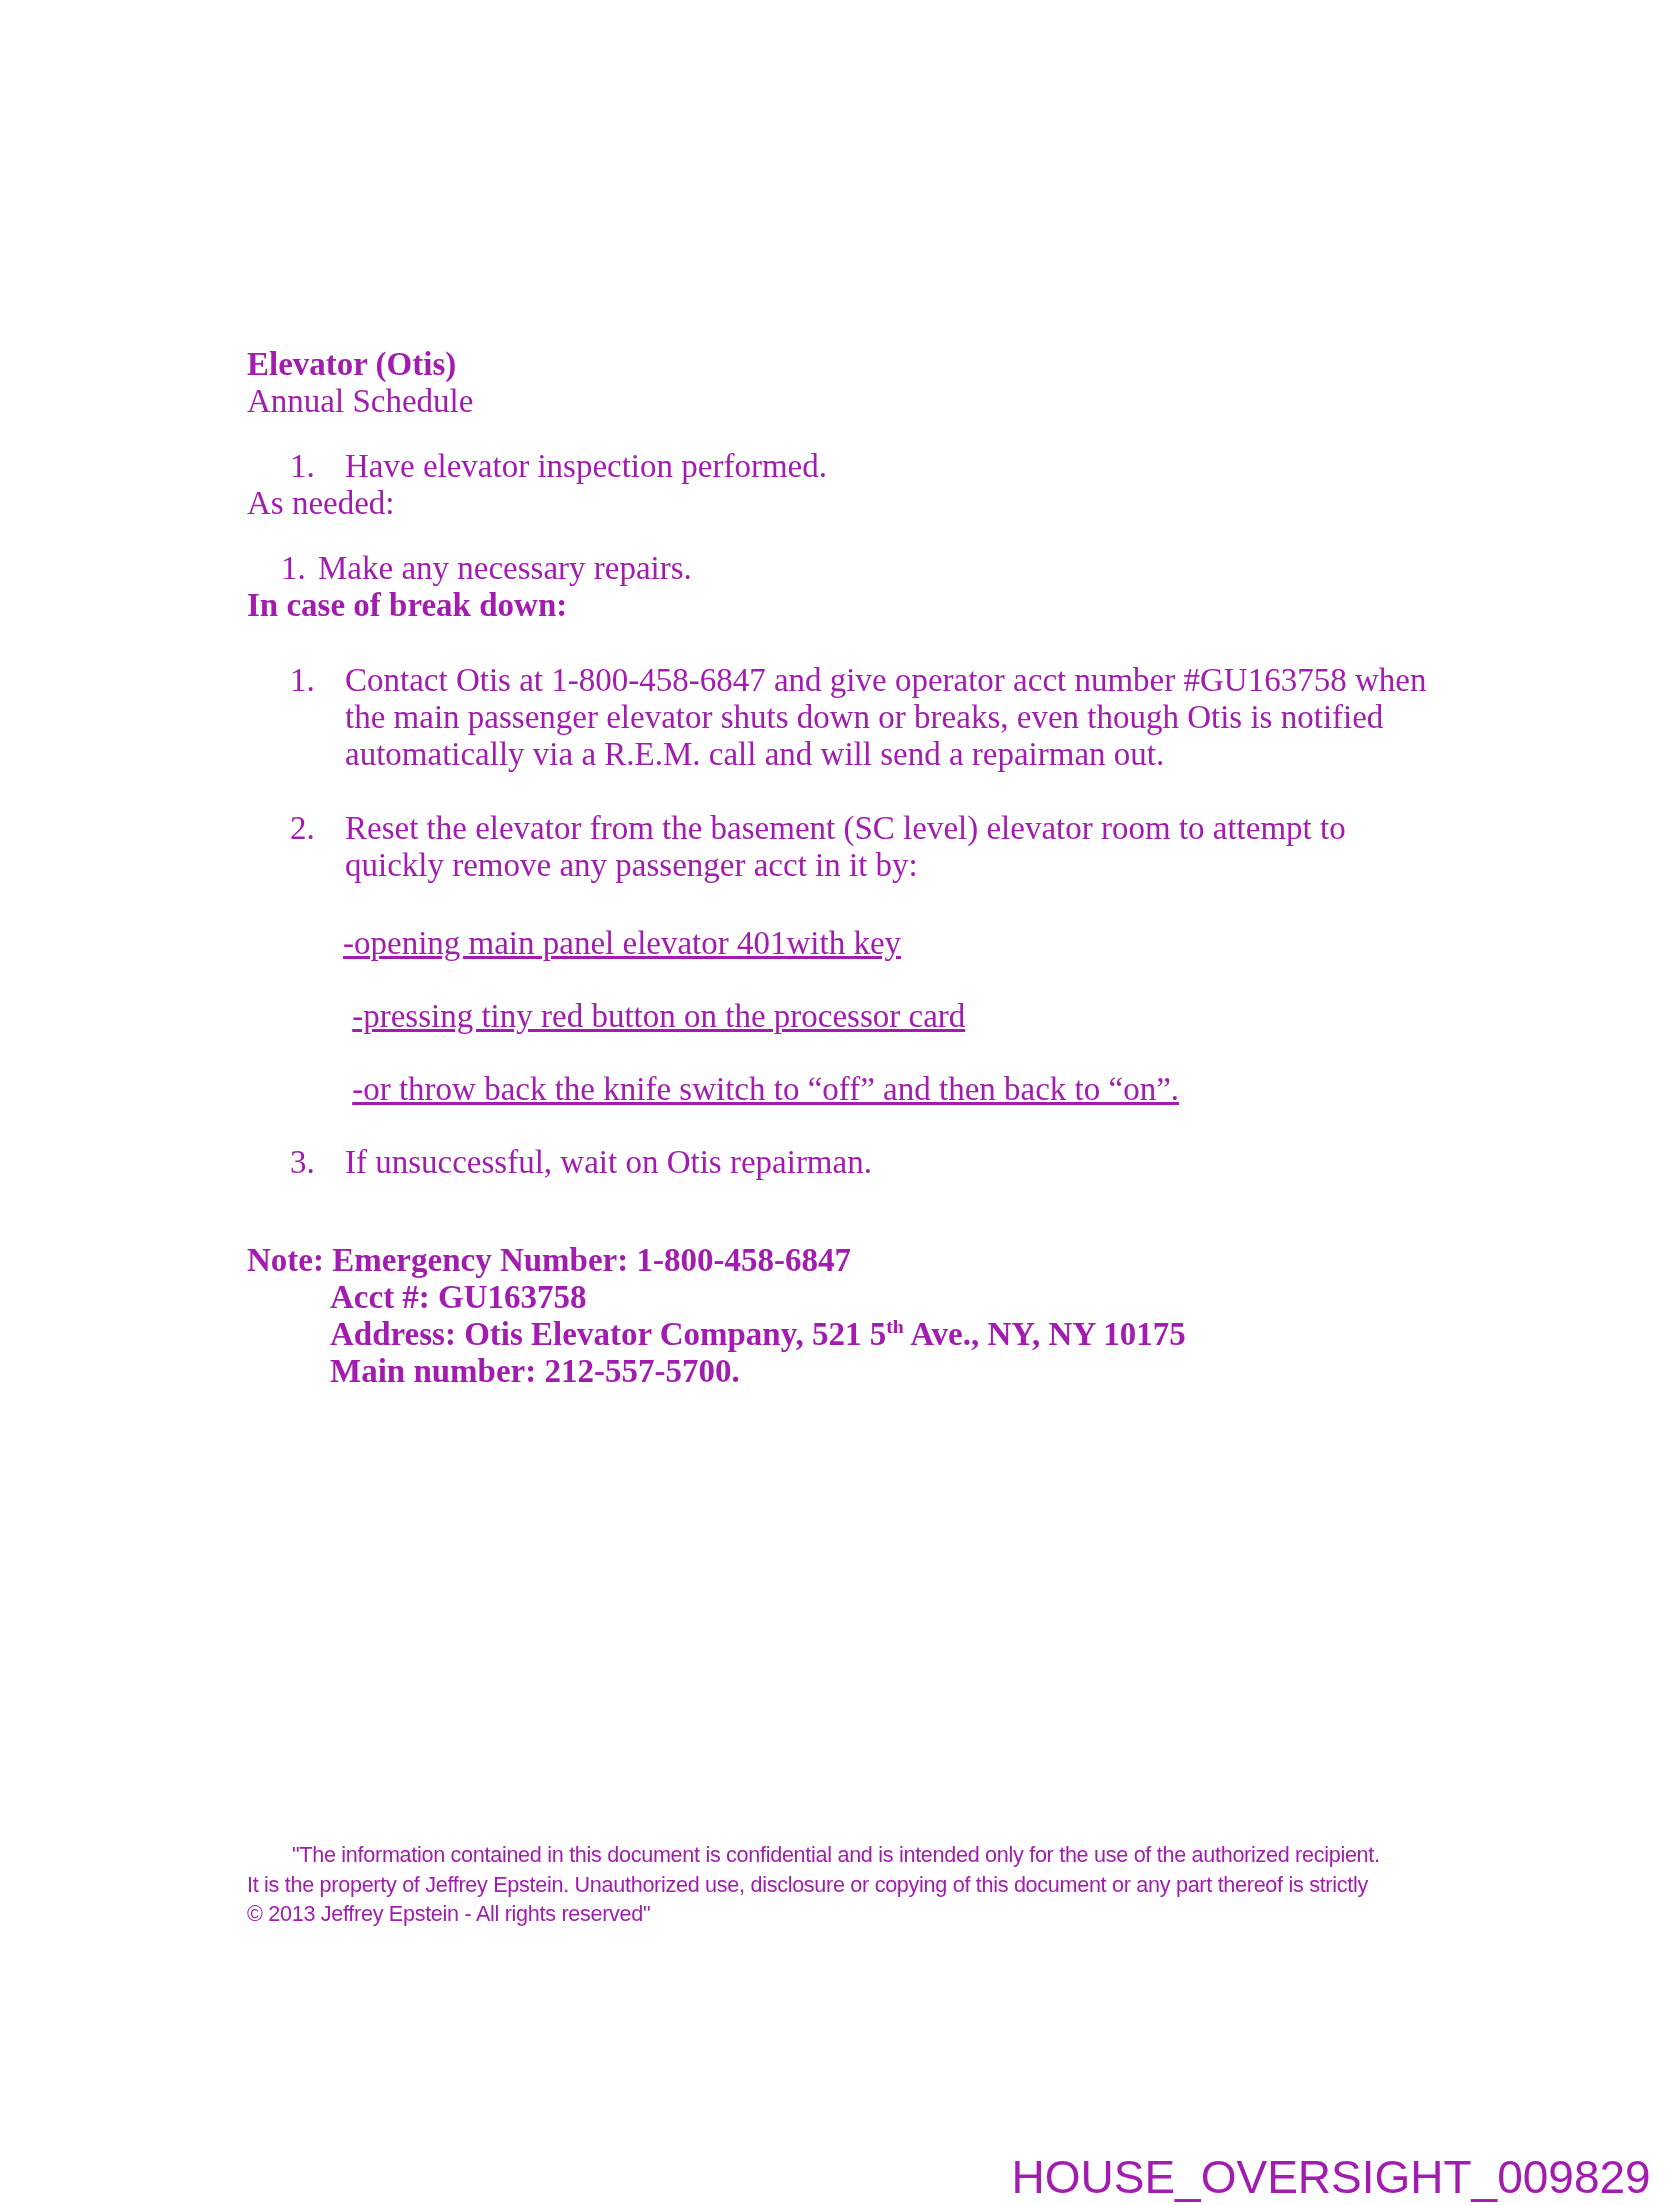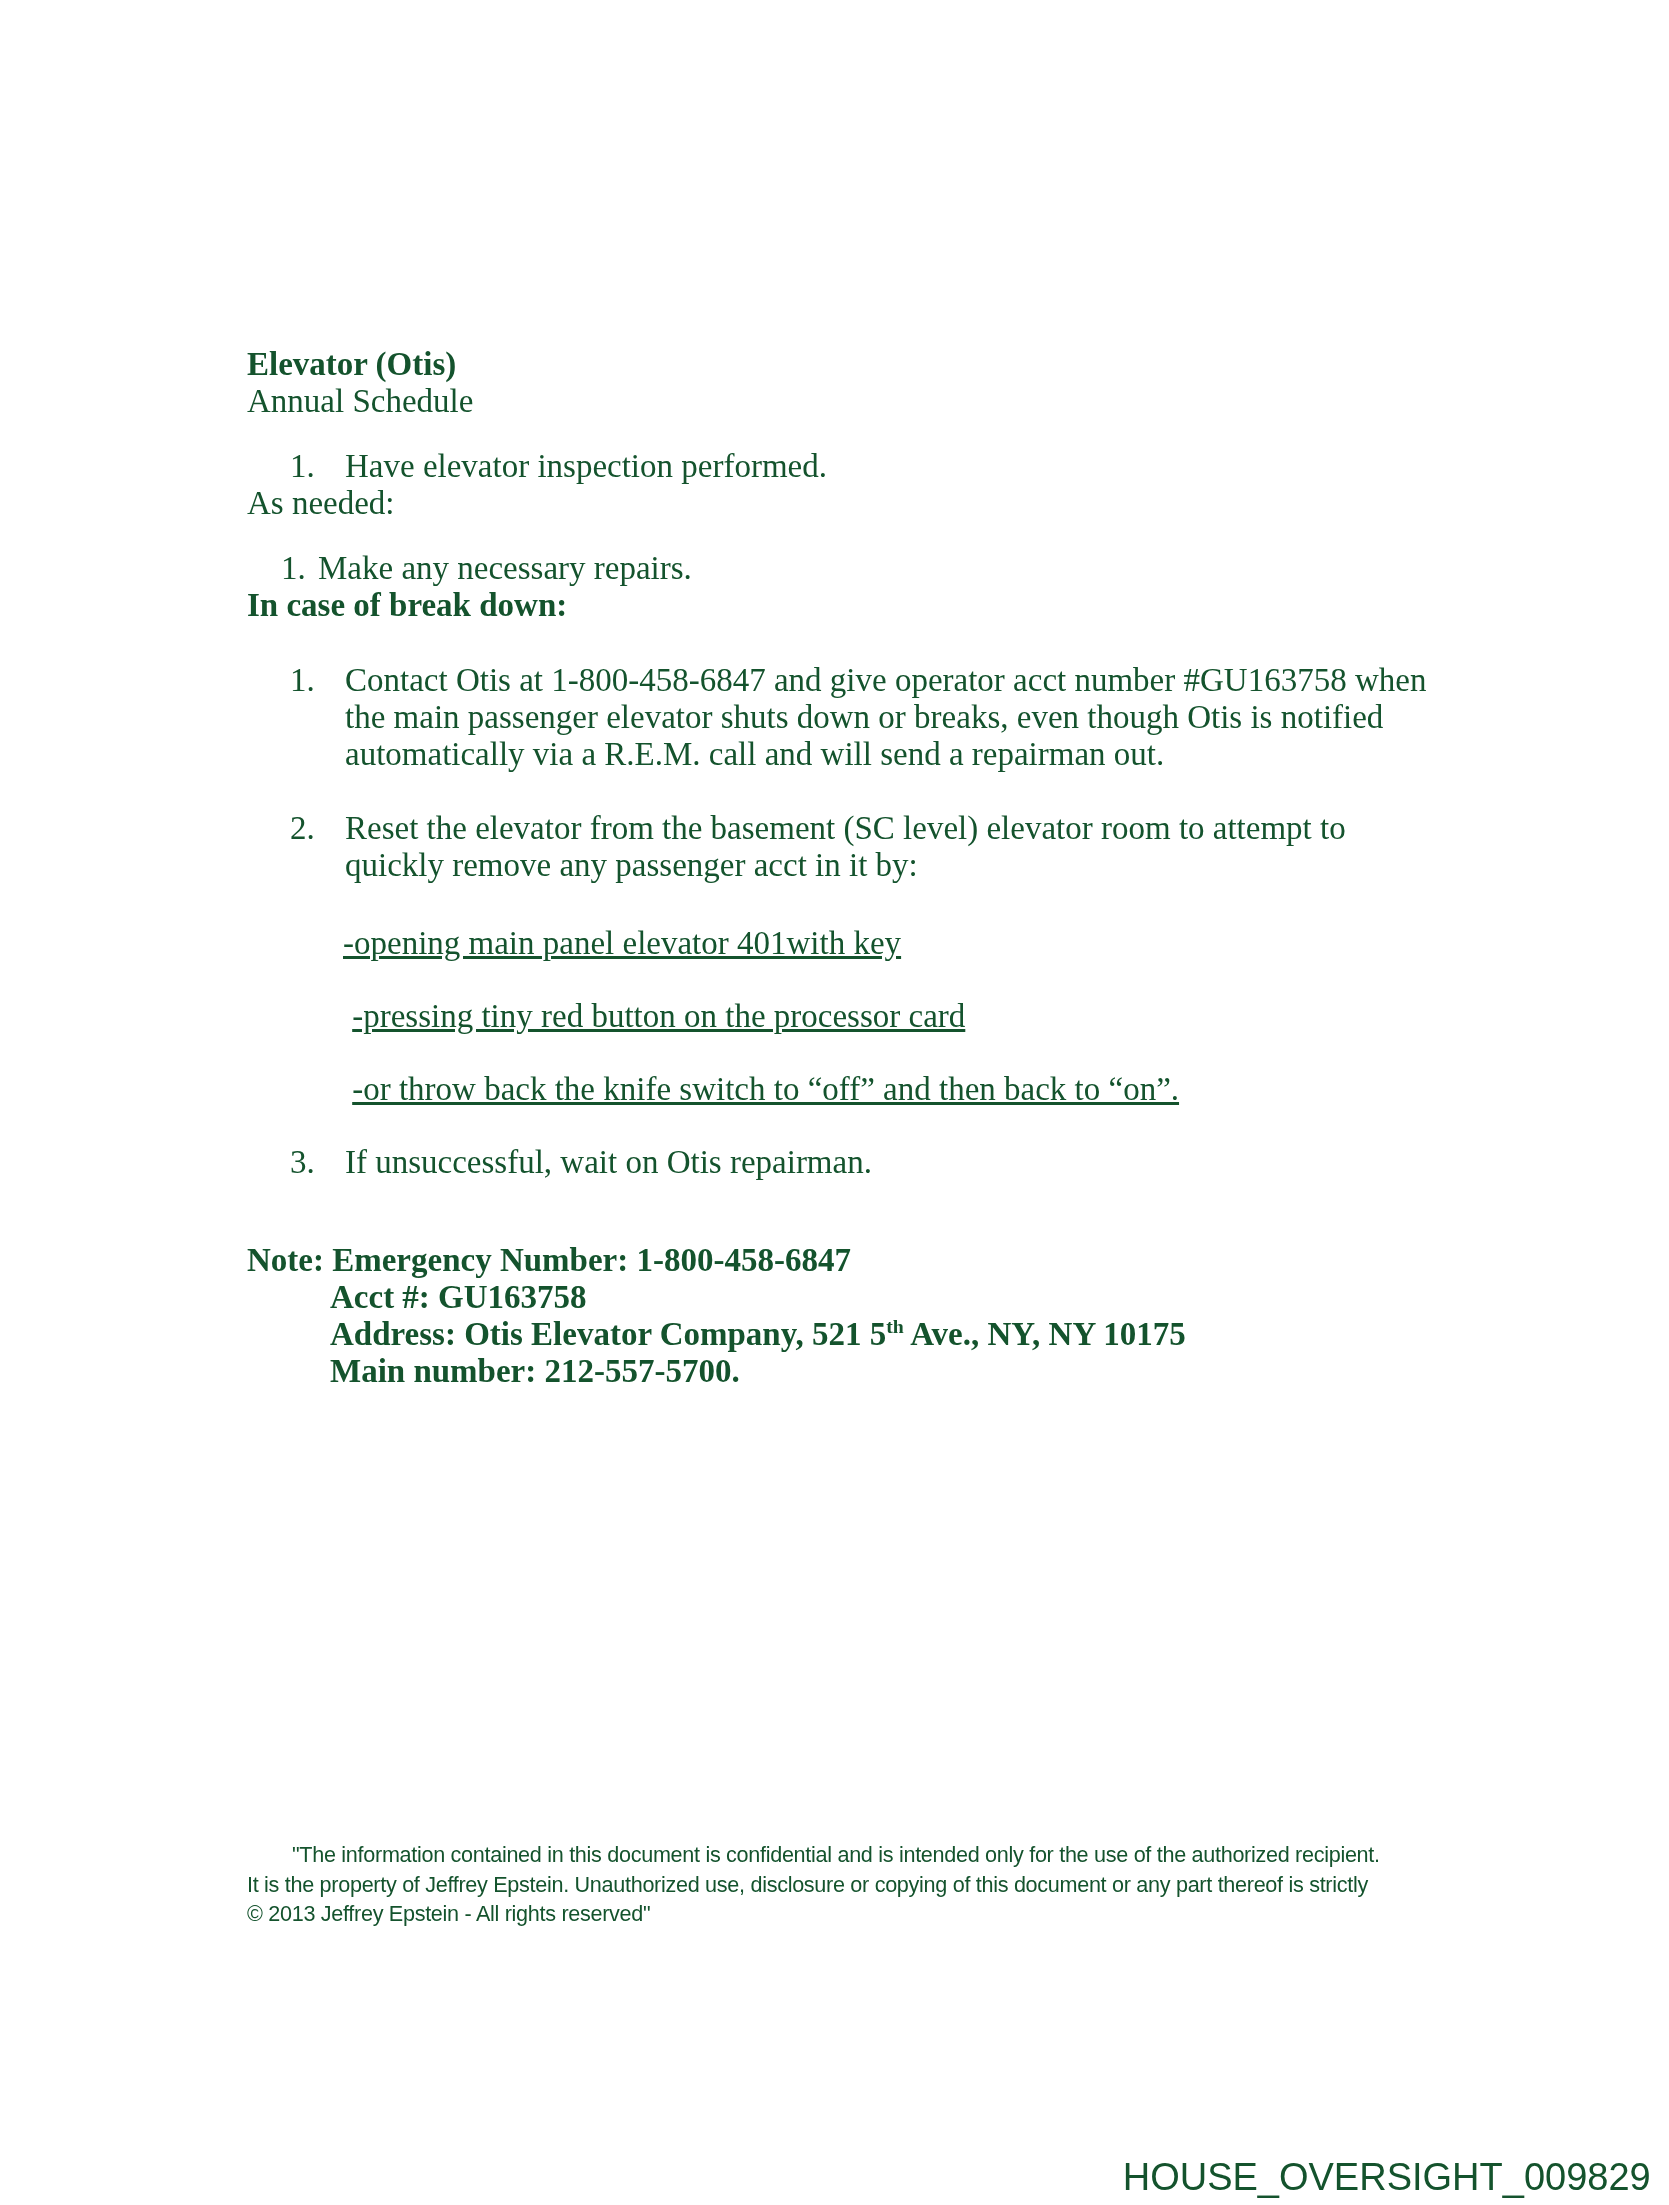--- a/index.html
+++ b/index.html
@@ -5,21 +5,21 @@
   html, body {
     margin: 0;
     padding: 0;
     background: #e8e8e8;
   }
   .page {
     position: relative;
     width: 1669px;
     height: 2205px;
     background: #ffffff;
-    color: #14532d;
+    color: #a21caf;
     font-family: "Liberation Serif", "DejaVu Serif", serif;
     font-size: 33px;
     line-height: 37px;
     overflow: hidden;
   }
   .content {
     padding: 346px 39px 0 247px;
   }
   .content p { margin: 0; }
   .bold { font-weight: bold; }
@@ -67,21 +67,21 @@
     font-weight: normal;
   }
   .footer-block .first-line { padding-left: 45px; }
 
   
   .watermark {
     position: absolute;
     right: 18.3px;
     top: 2159px;
     font-family: "Liberation Sans", "DejaVu Sans", sans-serif;
-    font-size: 38px;
+    font-size: 46px;
     line-height: 37px;
     letter-spacing: 0;
     white-space: nowrap;
   }
 </style>
 </head>
 <body>
 
 <div class="page">
   <div class="content">

